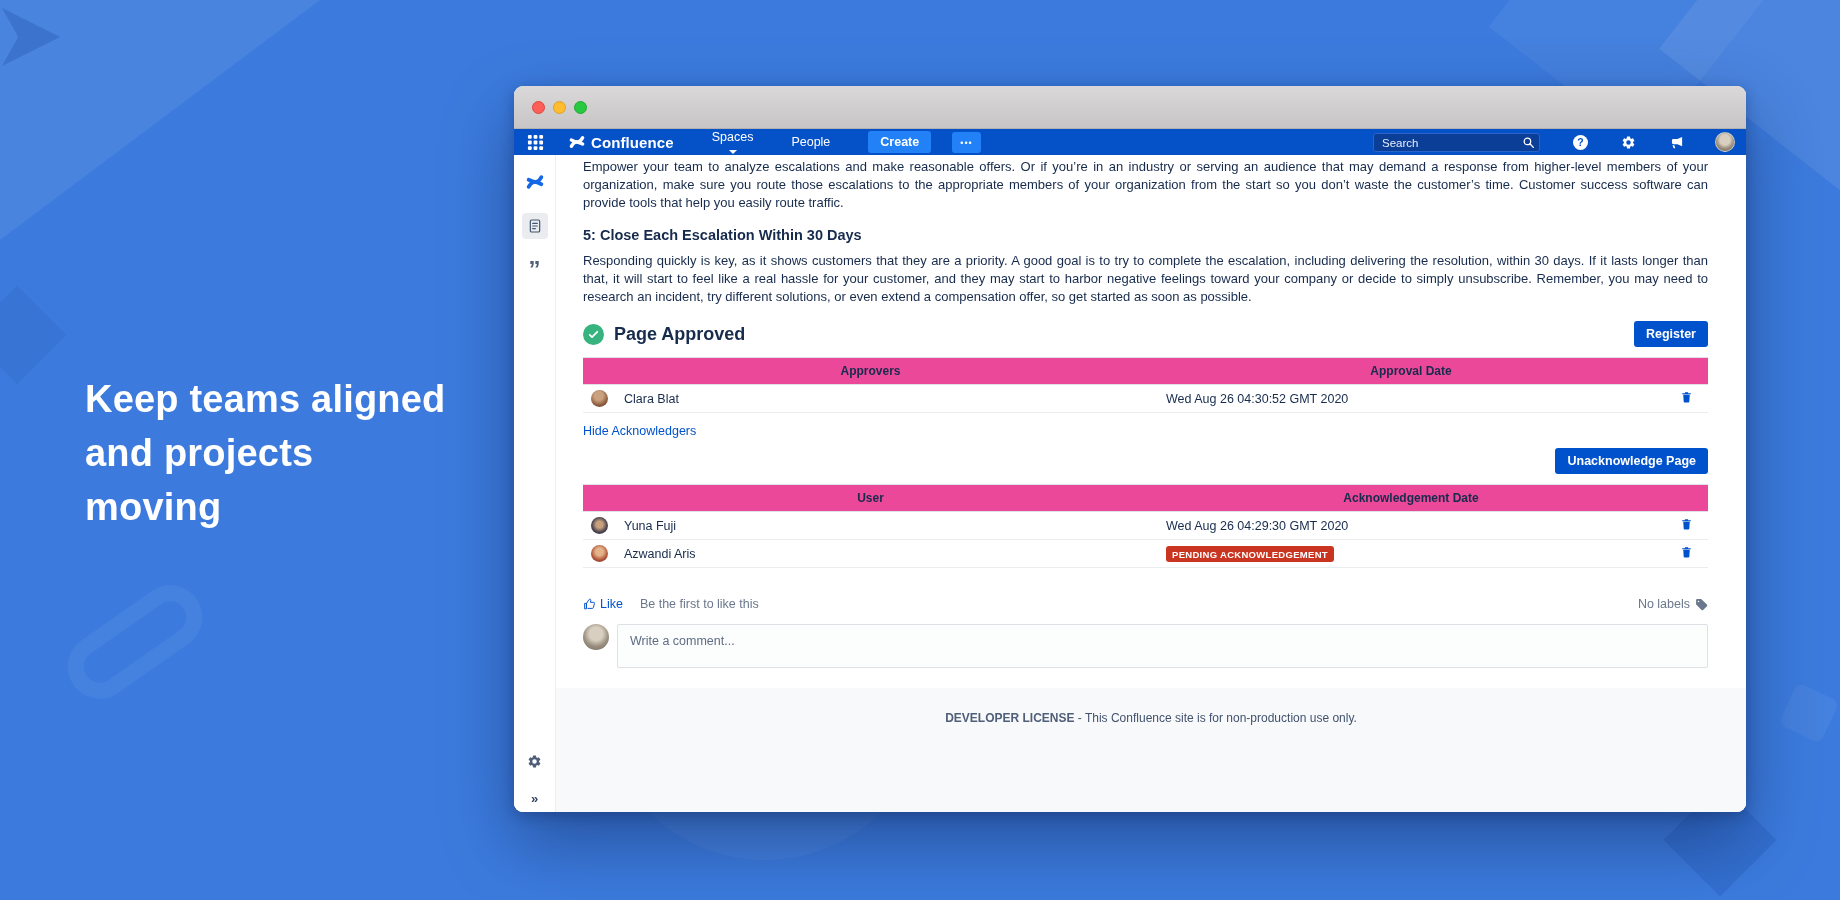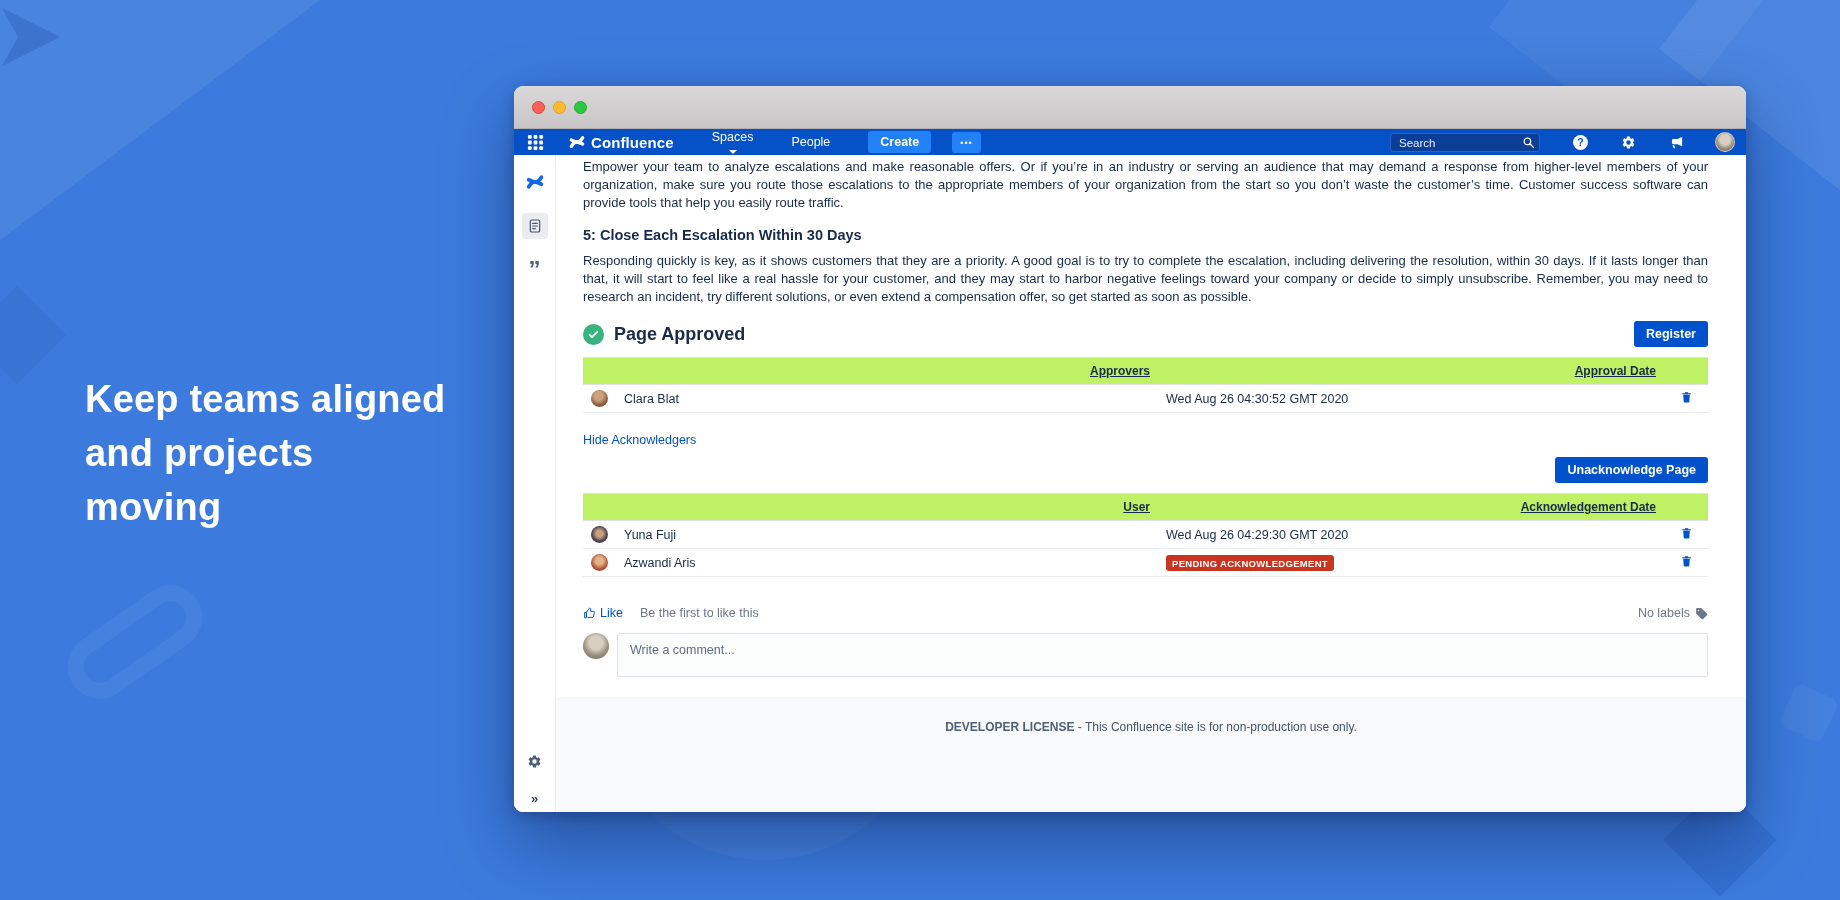--- a/index.html
+++ b/index.html
@@ -54,21 +54,21 @@
   .nav .grid-ic { width:17px; height:17px; flex:none; }
   .logo { display:flex; align-items:center; gap:6px; margin-left:9px; }
   .logo-text { font-size:15px; font-weight:bold; letter-spacing:0.1px; }
   .nav-item { font-size:12.5px; margin-left:22px; display:flex; align-items:center; gap:5px; cursor:default;flex-direction:column; }
   .chev { width:0; height:0; border-left:4px solid transparent; border-right:4px solid transparent;
     border-top:4px solid #fff; margin-top:1px; }
   .create-btn { background:#2381F8; border:none; color:#fff; font-size:12.5px; font-weight:bold;
     padding:4px 12px; border-radius:3px; margin-left:22px; font-family:inherit; }
   .more-btn { background:#2381F8; border:none; color:#fff; font-size:9px; letter-spacing:1px;
     padding:6px 8px 5px; border-radius:3px; margin-left:5px; font-family:inherit; }
-  .searchbox { margin-left:auto; position:relative; width:150px; height:19px; }
+  .searchbox { margin-left:auto; position:relative; width:167px; height:19px; }
   .searchbox input { width:100%; height:100%; background:#0B3E96; border:1px solid #2a63c9;
     border-radius:3px; color:#fff; font-size:11.5px; padding:0 22px 0 8px; outline:none;
     font-family:inherit; }
   .searchbox input::placeholder { color:#e8eefb; opacity:1; }
   .searchbox svg { position:absolute; right:5px; top:3px; }
   .nav-ic { margin-left:17px; flex:none; display:flex; align-items:center; }
   .help-ic { width:15px; height:15px; border-radius:50%; background:#fff; color:#0551C8;
     font-size:10.5px; font-weight:bold; text-align:center; line-height:15px; }
   .nav-avatar { width:20px; height:20px; border-radius:50%; margin-left:15px;
     background:radial-gradient(circle at 50% 38%, #d8cfc0 0 35%, #9a8f7f 60%, #5c564e 100%);
@@ -97,39 +97,39 @@
 
   .approve-bar { display:flex; align-items:center; gap:10px; margin-top:15px; }
   .check-circle { width:21px; height:21px; border-radius:50%; background:#36B37E; flex:none;
     display:flex; align-items:center; justify-content:center; }
   .approve-title { font-size:18px; font-weight:bold; color:#172B4D; }
   .btn-blue { background:#0052CC; color:#fff; border:none; border-radius:3px;
     font-size:12.5px; font-weight:bold; padding:6px 12px; font-family:inherit; }
   .register { margin-left:auto; }
 
   table.appr { width:100%; border-collapse:collapse; margin-top:10px; }
-  table.appr th { background:#bef264; text-align:right; font-size:12px; color:#172B4D;
-    padding:6px 8px; border-top:1px solid #DFE1E6; border-bottom:1px solid #DFE1E6;text-decoration:underline; }
+  table.appr th { background:#ec4899; text-align:center; font-size:12px; color:#172B4D;
+    padding:6px 8px; border-top:1px solid #DFE1E6; border-bottom:1px solid #DFE1E6; }
   table.appr td { font-size:12.5px; color:#172B4D; padding:5px 8px;
     border-bottom:1px solid #EBECF0; height:28px; }
   .col-name { width:575px; }
   .col-del { width:44px; text-align:center; }
   .user-cell { display:flex; align-items:center; gap:16px; }
   .avatar { width:17px; height:17px; border-radius:50%; flex:none; }
   .av1 { background:radial-gradient(circle at 45% 35%, #caa17e 0 30%, #8a5a3b 65%, #4e2f1c 100%); }
   .av2 { background:radial-gradient(circle at 50% 40%, #e0b090 0 28%, #a35a3a 60%, #5b2f1e 100%); }
   .av3 { background:radial-gradient(circle at 50% 38%, #d6ab85 0 30%, #7a4a2e 65%, #3c2414 100%); }
   .av4 { background:radial-gradient(circle at 50% 45%, #c9a07e 0 26%, #4a4550 60%, #26232b 100%); }
   .av5 { background:radial-gradient(circle at 50% 40%, #c8b894 0 30%, #6b7a4a 65%, #38411f 100%); }
   .av6 { background:radial-gradient(circle at 50% 40%, #e3b489 0 28%, #b0543a 62%, #5e2516 100%); }
   .trash-btn { background:none; border:none; padding:0; cursor:pointer; line-height:0; }
   .badge { display:inline-block; background:#CA3521; color:#fff; font-size:9.5px;
     font-weight:bold; letter-spacing:0.3px; padding:3px 6px 2px; border-radius:3px; }
 
-  .hide-link { display:inline-block; margin-top:20px; color:#0052CC; font-size:12.5px; cursor:pointer; }
+  .hide-link { display:inline-block; margin-top:11px; color:#0052CC; font-size:12.5px; cursor:pointer; }
   .unack-row { display:flex; justify-content:flex-end; margin-top:9px; }
 
   .social-row { display:flex; align-items:center; margin-top:29px; }
   .like-link { display:flex; align-items:center; gap:4px; color:#0052CC; font-size:12.5px; cursor:pointer; }
   .first-like { color:#6B778C; font-size:12.5px; margin-left:17px; }
   .labels { margin-left:auto; display:flex; align-items:center; gap:5px;
     color:#6B778C; font-size:12.5px; }
 
   .comment-row { display:flex; align-items:flex-start; gap:8px; margin-top:13px; }
   .comment-avatar { width:26px; height:26px; border-radius:50%; flex:none;

